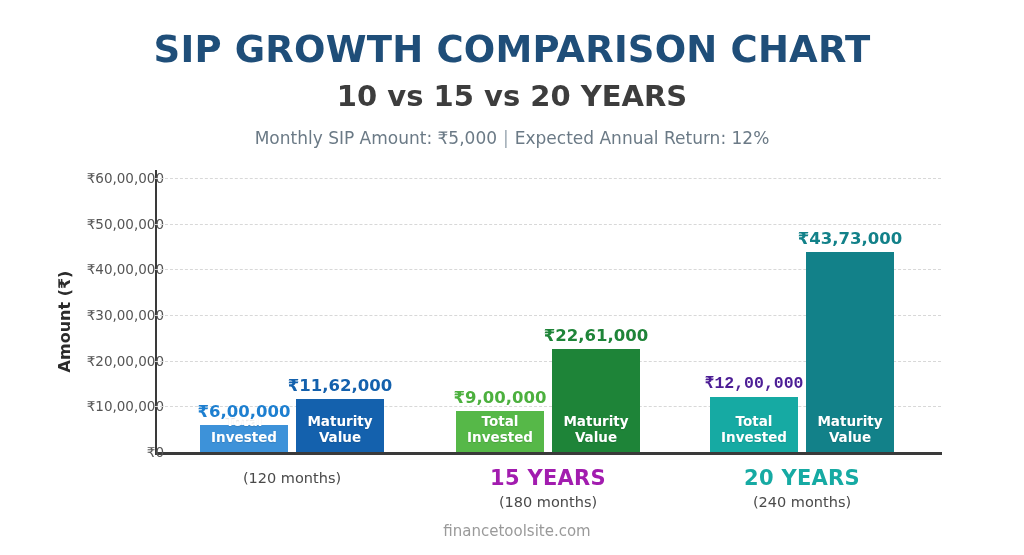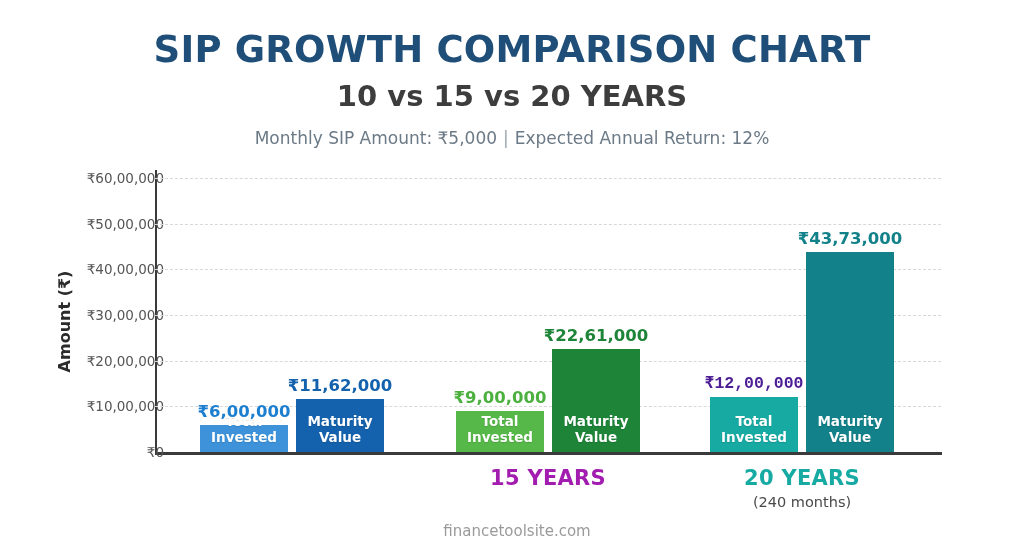--- a/index.html
+++ b/index.html
@@ -156,23 +156,25 @@
         </div>
         <div class="bar" style="left: 651px; width: 88px; height: 199.7px; background: rgb(18, 129, 137);">
           <div class="bar-caption"><span>Maturity</span><br><span>Value</span></div>
           <div class="bar-value" style="color: rgb(18, 129, 137);">₹43,73,000</div>
         </div>
       </div>
   </div>
 
   <div id="grouplabels">
       <div class="grp-label" style="left: 172px; top: 466px;">
+        <div class="grp-months">(120 months)</div>
       </div>
       <div class="grp-label" style="left: 428px; top: 466px;">
         <div class="grp-name" style="color:#a21caf">15 YEARS</div>
+        <div class="grp-months">(180 months)</div>
       </div>
       <div class="grp-label" style="left: 682px; top: 466px;">
         <div class="grp-name" style="color:#16aaa3">20 YEARS</div>
         <div class="grp-months">(240 months)</div>
       </div>
     </div>
 
   <div class="footer">financetoolsite.com</div>
 </div>
 

